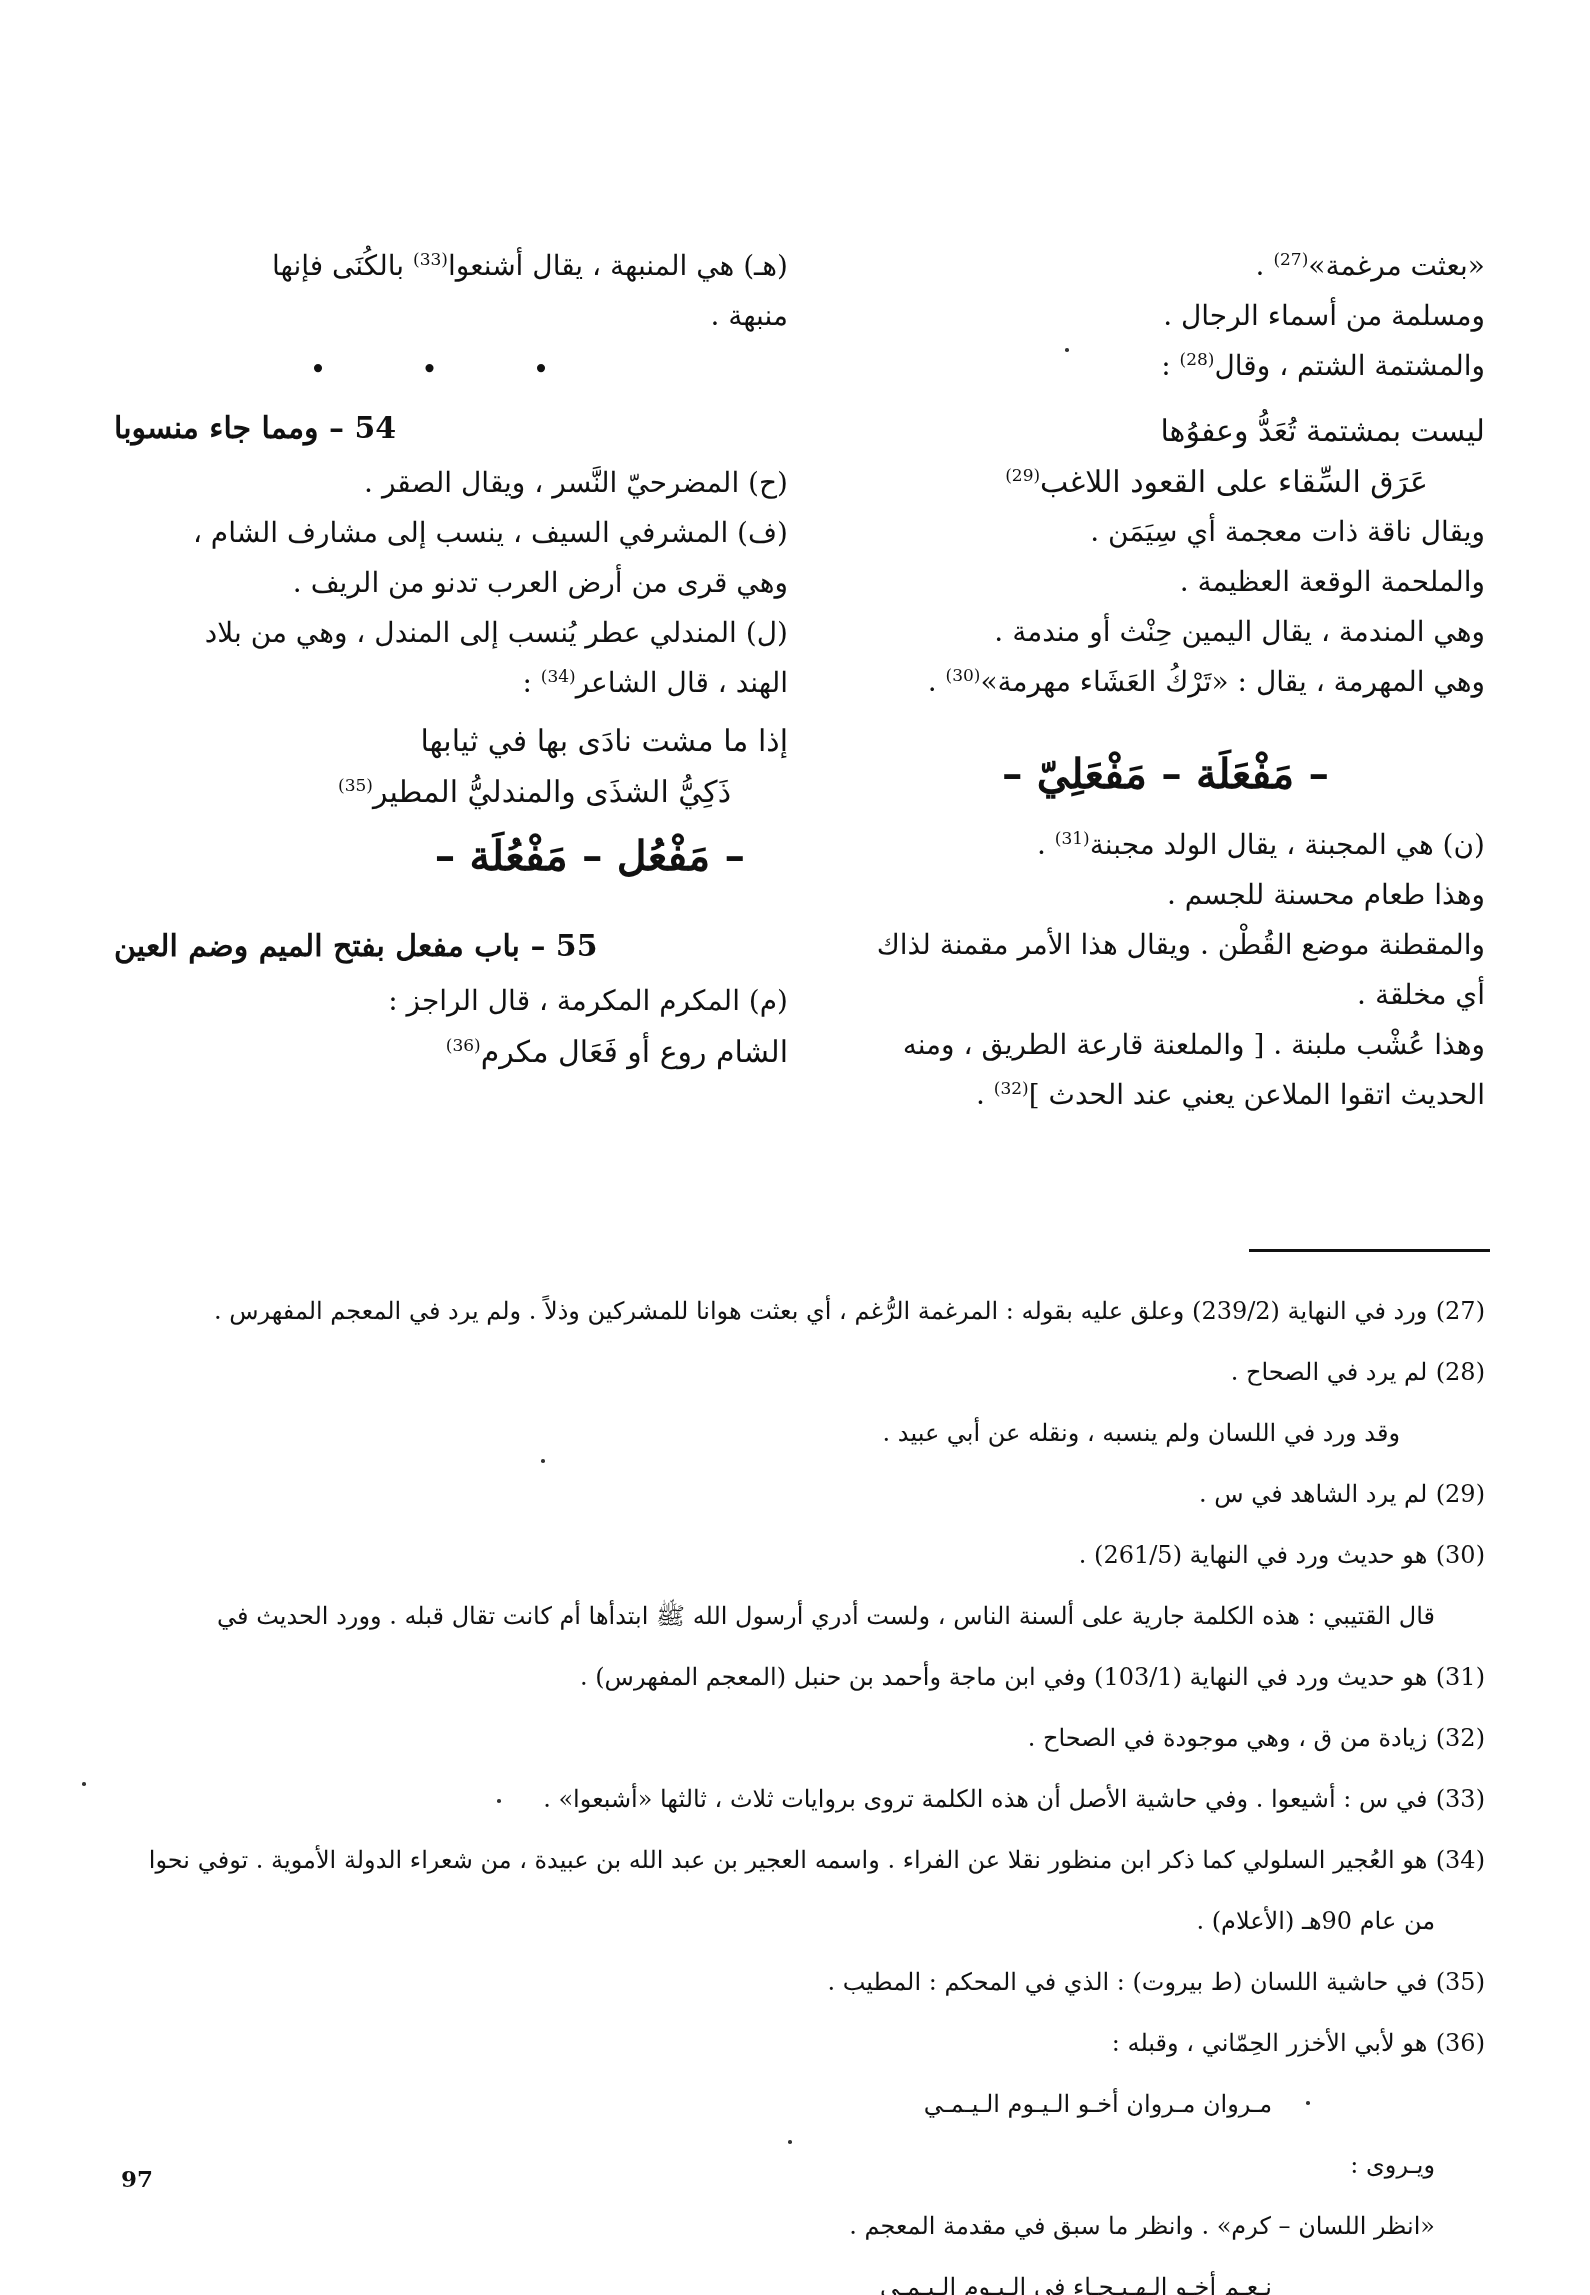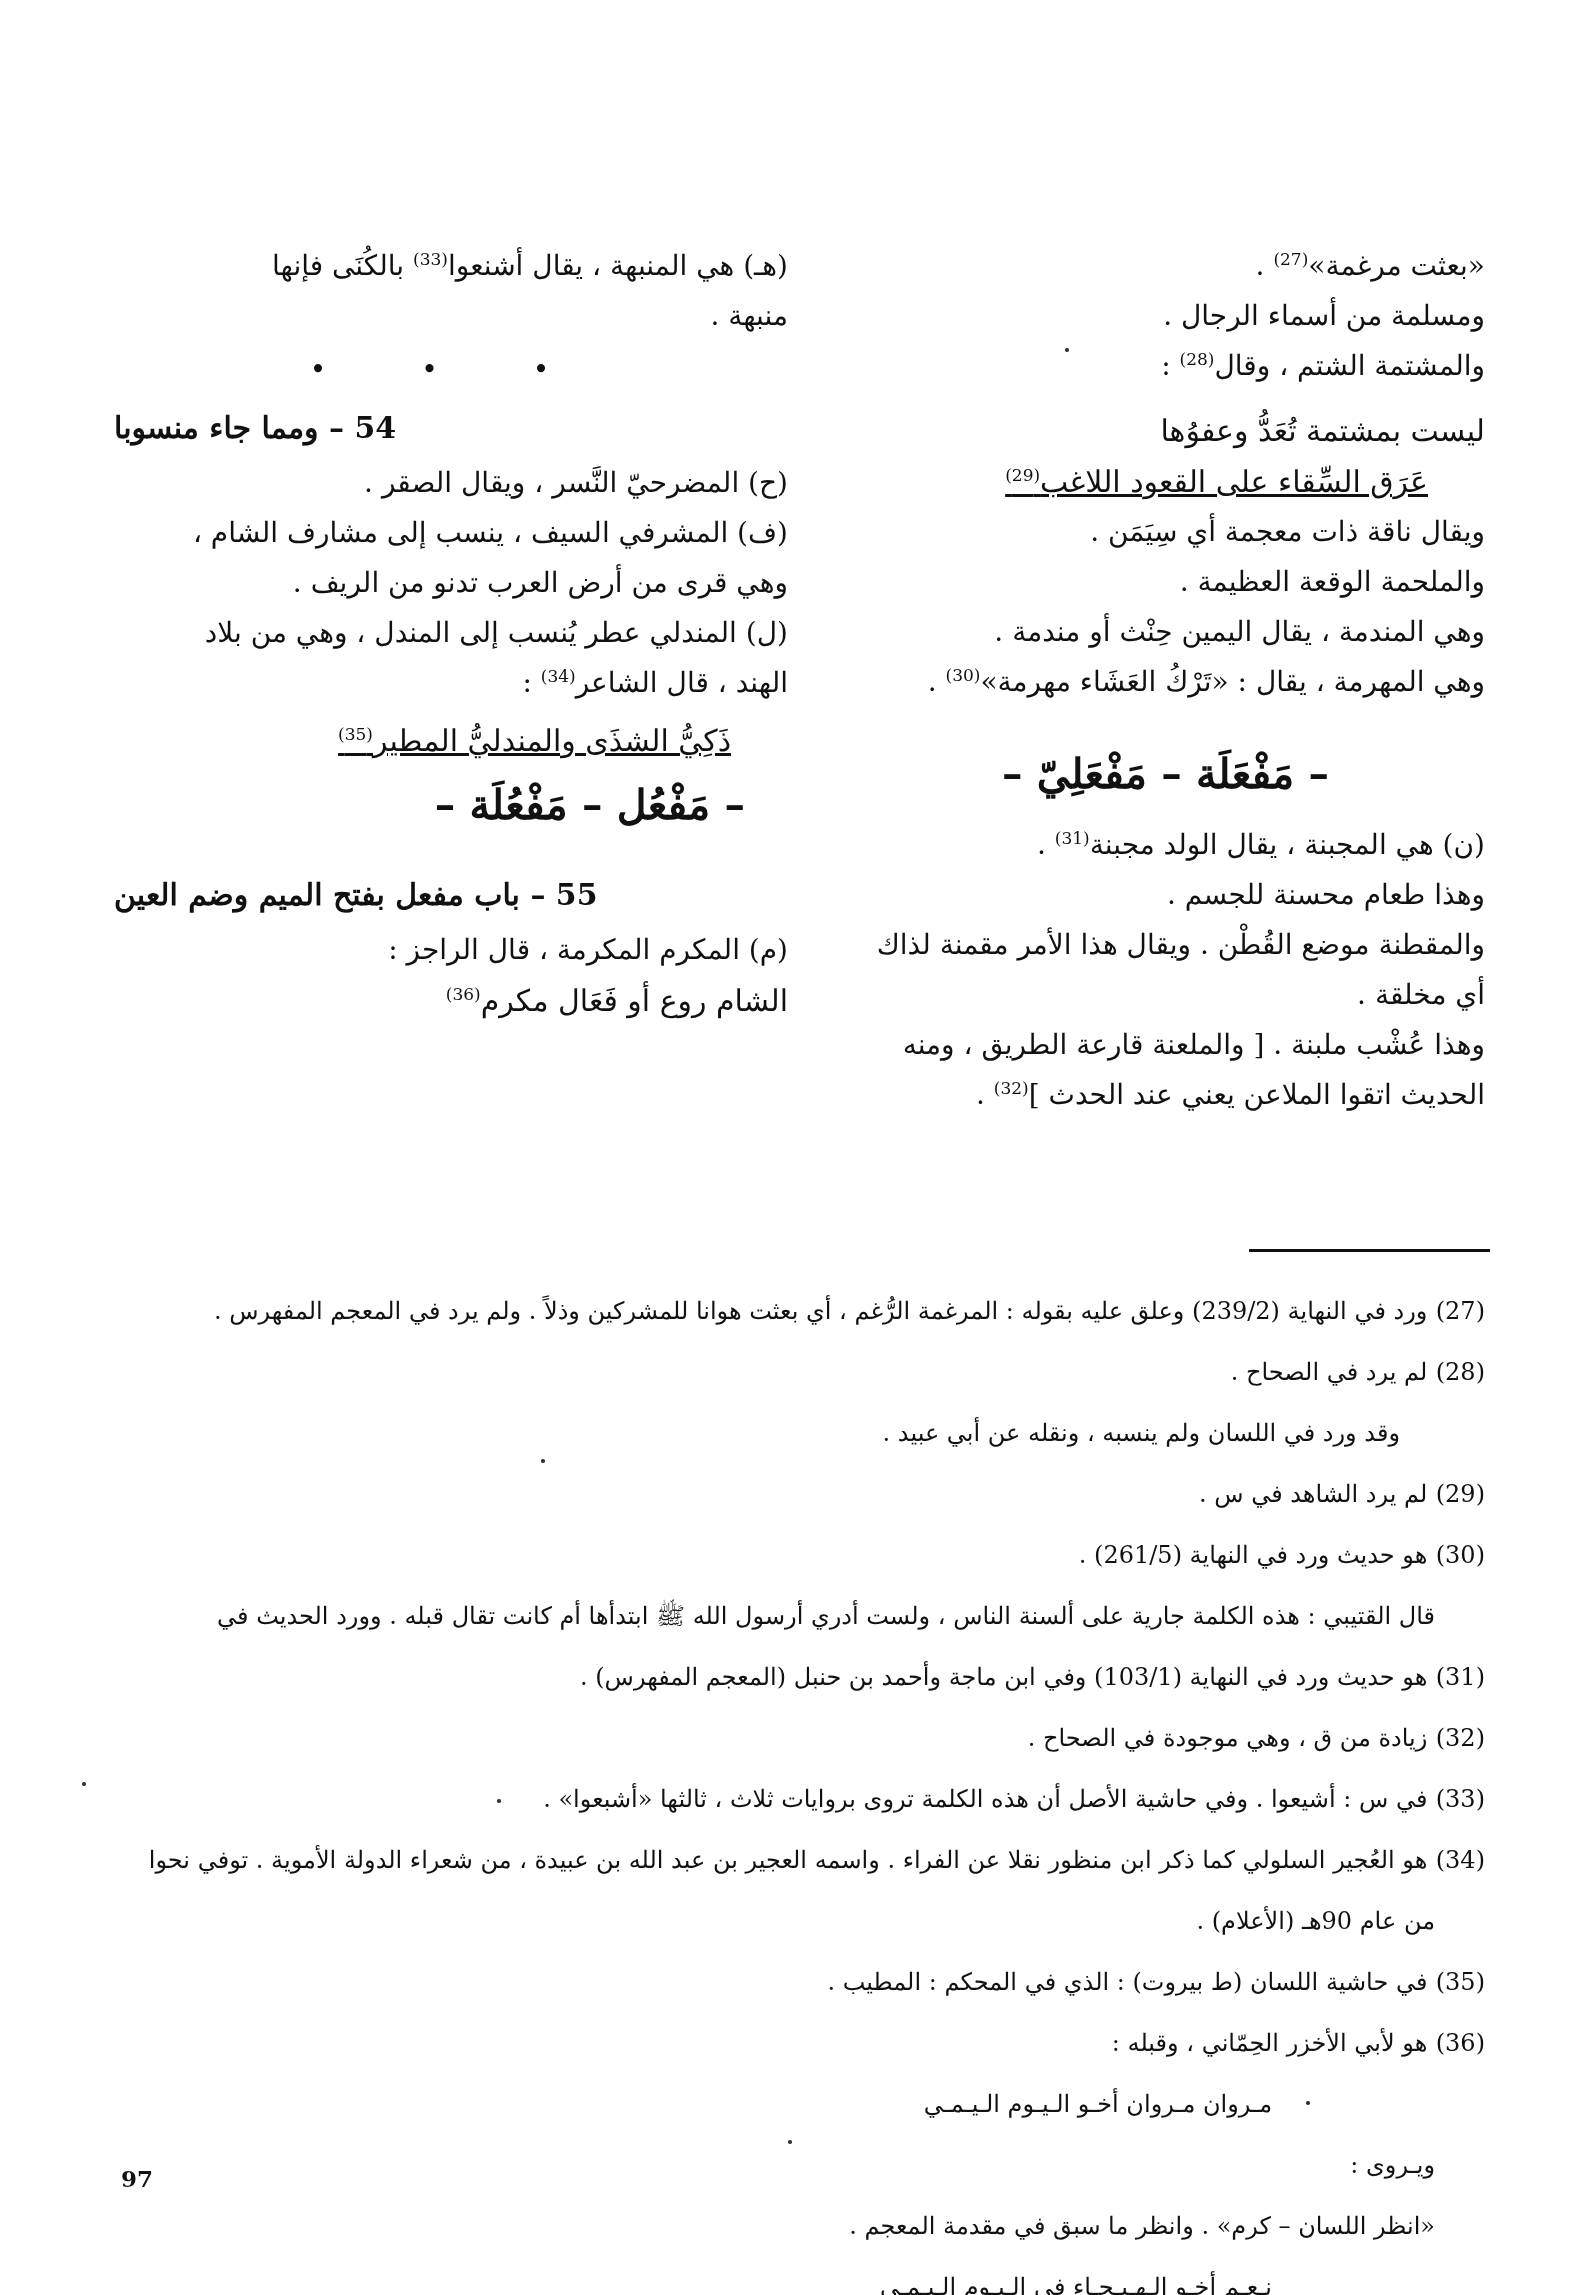--- a/index.html
+++ b/index.html
@@ -7,21 +7,21 @@
     width: 1591px; height: 2295px; position: relative; overflow: hidden;
     font-family: "DejaVu Serif", "Liberation Serif", serif;
     color: #111111;
   }
   .page { position: absolute; left: 0; top: 0; width: 1591px; height: 2295px; }
   .col { position: absolute; top: 241px; }
   .col-right { right: 106px; width: 639px; }
   .col-left { left: 114px; width: 674px; }
   .line { font-size: 28px; line-height: 50px; white-space: nowrap; text-align: right; }
   .verse { font-size: 30px; line-height: 51px; }
-  .verse-2 { padding-right: 57px; text-decoration: underline; }
+  .verse-2 { padding-right: 57px; }
   .heading { font-size: 41px; font-weight: bold; text-align: center; line-height: 78px; }
   .subhead { font-size: 30px; font-weight: bold; text-align: left; line-height: 60px; }
   .stars { text-align: center; font-size: 28px; letter-spacing: 43px; line-height: 57px; }
   sup { font-size: 17px; vertical-align: super; line-height: 0; }
   .rule { position: absolute; left: 1249px; top: 1249px; width: 241px; height: 2.8px; background: #111; }
   .footnotes { position: absolute; top: 1271px; right: 106px; width: 1384px; }
   .fn { font-size: 24px; line-height: 41px; text-align: right; margin-top: 20px; }
   .fn .num { display: inline-block; min-width: 50px; }
   .fn-indent { padding-right: 50px; }
   .fn-verse { padding-right: 213px; letter-spacing: 5.7px; }
@@ -66,20 +66,21 @@
 
     <div class="subhead" style="padding-right:85px;">54 – ومما جاء منسوبا</div>
 
     <div class="line"><span>(ح) المضرحيّ النَّسر ، ويقال الصقر .</span></div>
     <div class="line"><span>(ف) المشرفي السيف ، ينسب إلى مشارف الشام ،</span></div>
     <div class="line"><span>وهي قرى من أرض العرب تدنو من الريف .</span></div>
     <div class="line"><span>(ل) المندلي عطر يُنسب إلى المندل ، وهي من بلاد</span></div>
     <div class="line"><span>الهند ، قال الشاعر</span><sup>(34)</sup><span> :</span></div>
 
     <div class="verse" style="margin-top:7px;">
+      <div class="line verse">إذا ما مشت نادَى بها في ثيابها</div>
       <div class="line verse verse-2"><span>ذَكِيُّ الشذَى والمندليُّ المطير</span><sup>(35)</sup></div>
     </div>
 
     <div class="heading" style="text-align:right;padding-right:43px;">– مَفْعُل – مَفْعُلَة –</div>
 
     <div class="subhead" style="margin-top:21px;">55 – باب مفعل بفتح الميم وضم العين</div>
 
     <div class="line"><span>(م) المكرم المكرمة ، قال الراجز :</span></div>
     <div class="line verse"><span>الشام روع أو فَعَال مكرم</span><sup>(36)</sup></div>
   </div>

